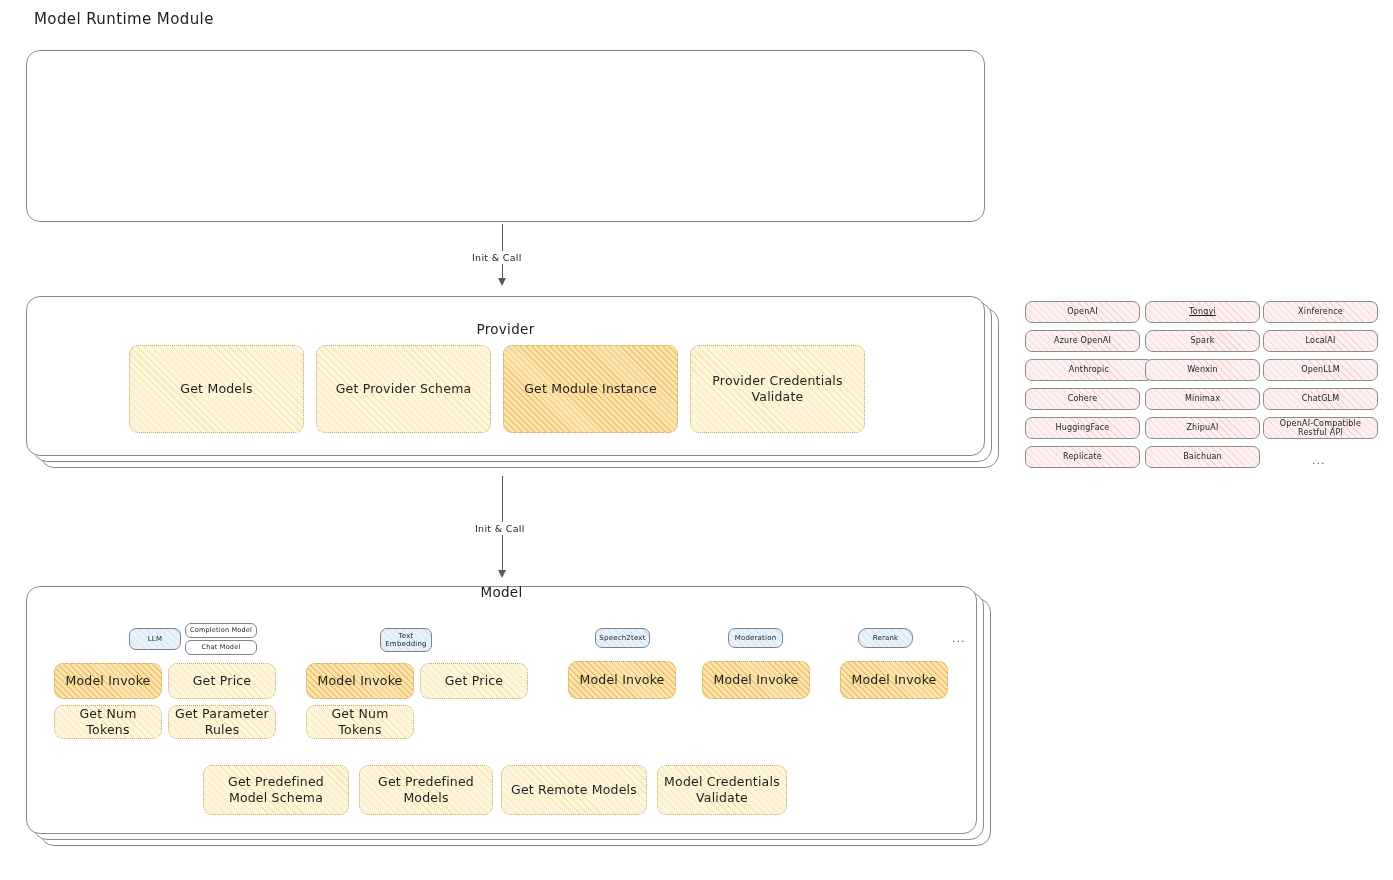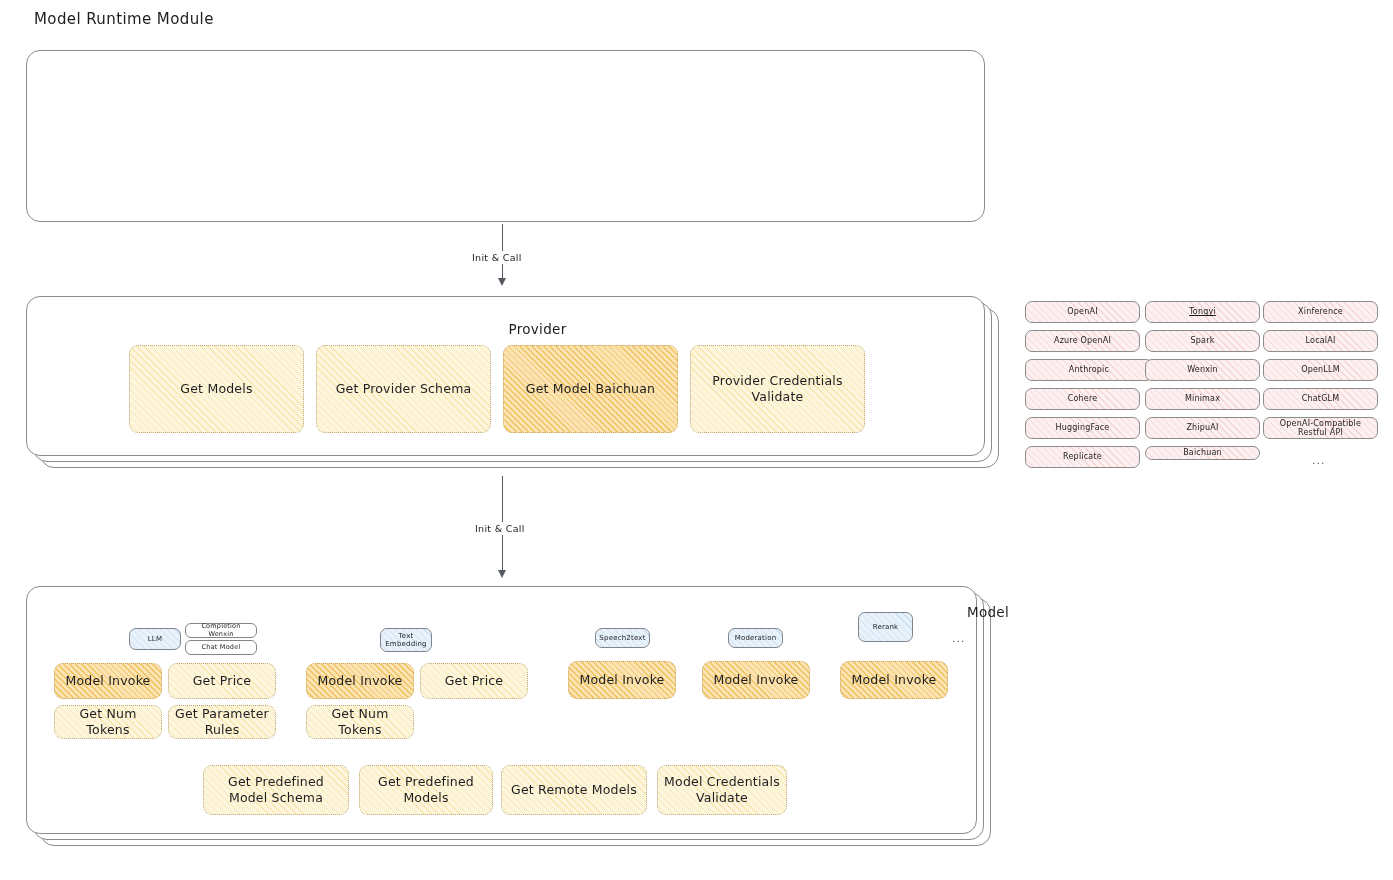--- a/index.html
+++ b/index.html
@@ -28,21 +28,20 @@
     box-sizing:border-box;
   }
   .card.ghost{background:#ffffff;}
   .card.main{z-index:5;}
   .card-title{
     position:absolute;left:0;right:0;
     text-align:center;
     font-size:13.5px;
     color:#1e1e1e;
     letter-spacing:.3px;
-    margin-left:32px;
   }
 
   
   .node{
     position:absolute;
     box-sizing:border-box;
     display:flex;align-items:center;justify-content:center;
     text-align:center;
     border-radius:9px;
     font-size:12.5px;
@@ -137,62 +136,62 @@
   <div class="arrow-head" style="left:498px;top:278px;"></div>
   <div class="arrow-label" style="left:468px;top:251px;">Init &amp; Call</div>
 
   <div class="card ghost" style="left:40px;top:308px;width:959px;height:160px;z-index:1;"></div>
   <div class="card ghost" style="left:33px;top:302px;width:959px;height:160px;z-index:2;"></div>
   <div class="card main" style="left:26px;top:296px;width:959px;height:160px;"></div>
   <div class="card-title" style="left:26px;top:321px;width:959px;z-index:6;">Provider</div>
 
   <div class="node fill-yellow" style="left:129px;top:345px;width:175px;height:88px;z-index:6;">Get Models</div>
   <div class="node fill-yellow" style="left:316px;top:345px;width:175px;height:88px;z-index:6;">Get Provider Schema</div>
-  <div class="node fill-orange" style="left:503px;top:345px;width:175px;height:88px;z-index:6;">Get Model Baichuan</div>
+  <div class="node fill-orange" style="left:503px;top:345px;width:175px;height:88px;z-index:6;">Get Module Instance</div>
   <div class="node fill-yellow" style="left:690px;top:345px;width:175px;height:88px;z-index:6;">Provider Credentials Validate</div>
 
   <div class="chip chip-provider fill-pink" style="left:1025px;top:301px;width:115px;height:22px;">OpenAI</div>
   <div class="chip chip-provider fill-pink" style="left:1025px;top:330px;width:115px;height:22px;">Azure OpenAI</div>
   <div class="chip chip-provider fill-pink" style="left:1025px;top:359px;width:128px;height:22px;">Anthropic</div>
   <div class="chip chip-provider fill-pink" style="left:1025px;top:388px;width:115px;height:22px;">Cohere</div>
   <div class="chip chip-provider fill-pink" style="left:1025px;top:417px;width:115px;height:22px;">HuggingFace</div>
   <div class="chip chip-provider fill-pink" style="left:1025px;top:446px;width:115px;height:22px;">Replicate</div>
 
   <div class="chip chip-provider fill-pink" style="left:1145px;top:301px;width:115px;height:22px;text-decoration:underline;">Tongyi</div>
   <div class="chip chip-provider fill-pink" style="left:1145px;top:330px;width:115px;height:22px;border-radius:8px;">Spark</div>
   <div class="chip chip-provider fill-pink" style="left:1145px;top:359px;width:115px;height:22px;">Wenxin</div>
   <div class="chip chip-provider fill-pink" style="left:1145px;top:388px;width:115px;height:22px;">Minimax</div>
   <div class="chip chip-provider fill-pink" style="left:1145px;top:417px;width:115px;height:22px;">ZhipuAI</div>
-  <div class="chip chip-provider fill-pink" style="left:1145px;top:446px;width:115px;height:14px;">Baichuan</div>
+  <div class="chip chip-provider fill-pink" style="left:1145px;top:446px;width:115px;height:22px;">Baichuan</div>
 
   <div class="chip chip-provider fill-pink" style="left:1263px;top:301px;width:115px;height:22px;">Xinference</div>
   <div class="chip chip-provider fill-pink" style="left:1263px;top:330px;width:115px;height:22px;">LocalAI</div>
   <div class="chip chip-provider fill-pink" style="left:1263px;top:359px;width:115px;height:22px;">OpenLLM</div>
   <div class="chip chip-provider fill-pink" style="left:1263px;top:388px;width:115px;height:22px;">ChatGLM</div>
   <div class="chip chip-provider fill-pink" style="left:1263px;top:417px;width:115px;height:22px;">OpenAI-Compatible Restful API</div>
   <div class="ellipsis" style="left:1312px;top:454px;">...</div>
 
   <div class="arrow-line" style="left:502px;top:476px;height:96px;"></div>
   <div class="arrow-head" style="left:498px;top:570px;"></div>
   <div class="arrow-label" style="left:471px;top:522px;">Init &amp; Call</div>
 
   <div class="card ghost" style="left:40px;top:598px;width:951px;height:248px;z-index:1;"></div>
   <div class="card ghost" style="left:33px;top:592px;width:951px;height:248px;z-index:2;"></div>
   <div class="card main" style="left:26px;top:586px;width:951px;height:248px;"></div>
-  <div class="card-title" style="left:26px;top:604px;width:951px;z-index:6;text-align:right;">Model</div>
+  <div class="card-title" style="left:26px;top:584px;width:951px;z-index:6;">Model</div>
 
   <div class="chip fill-blue" style="left:129px;top:628px;width:52px;height:22px;z-index:6;">LLM</div>
-  <div class="chip fill-white" style="left:185px;top:623px;width:72px;height:15px;z-index:6;font-size:6.5px;">Completion Wenxin</div>
+  <div class="chip fill-white" style="left:185px;top:623px;width:72px;height:15px;z-index:6;font-size:6.5px;">Completion Model</div>
   <div class="chip fill-white" style="left:185px;top:640px;width:72px;height:15px;z-index:6;font-size:6.5px;">Chat Model</div>
 
   <div class="chip fill-blue" style="left:380px;top:628px;width:52px;height:24px;z-index:6;white-space:pre-line;">Text
 Embedding</div>
   <div class="chip fill-blue" style="left:595px;top:628px;width:55px;height:20px;z-index:6;">Speech2text</div>
   <div class="chip fill-blue" style="left:728px;top:628px;width:55px;height:20px;z-index:6;">Moderation</div>
-  <div class="chip fill-blue" style="left:858px;top:612px;width:55px;height:30px;z-index:6;">Rerank</div>
+  <div class="chip fill-blue" style="left:858px;top:628px;width:55px;height:20px;z-index:6;border-radius:9px;">Rerank</div>
   <div class="ellipsis" style="left:952px;top:632px;z-index:6;">...</div>
 
   <div class="node fill-orange" style="left:54px;top:663px;width:108px;height:36px;z-index:6;">Model Invoke</div>
   <div class="node fill-yellow" style="left:168px;top:663px;width:108px;height:36px;z-index:6;">Get Price</div>
   <div class="node fill-yellow" style="left:54px;top:705px;width:108px;height:34px;z-index:6;">Get Num Tokens</div>
   <div class="node fill-yellow" style="left:168px;top:705px;width:108px;height:34px;z-index:6;">Get Parameter Rules</div>
 
   <div class="node fill-orange" style="left:306px;top:663px;width:108px;height:36px;z-index:6;">Model Invoke</div>
   <div class="node fill-yellow" style="left:420px;top:663px;width:108px;height:36px;z-index:6;">Get Price</div>
   <div class="node fill-yellow" style="left:306px;top:705px;width:108px;height:34px;z-index:6;">Get Num Tokens</div>

